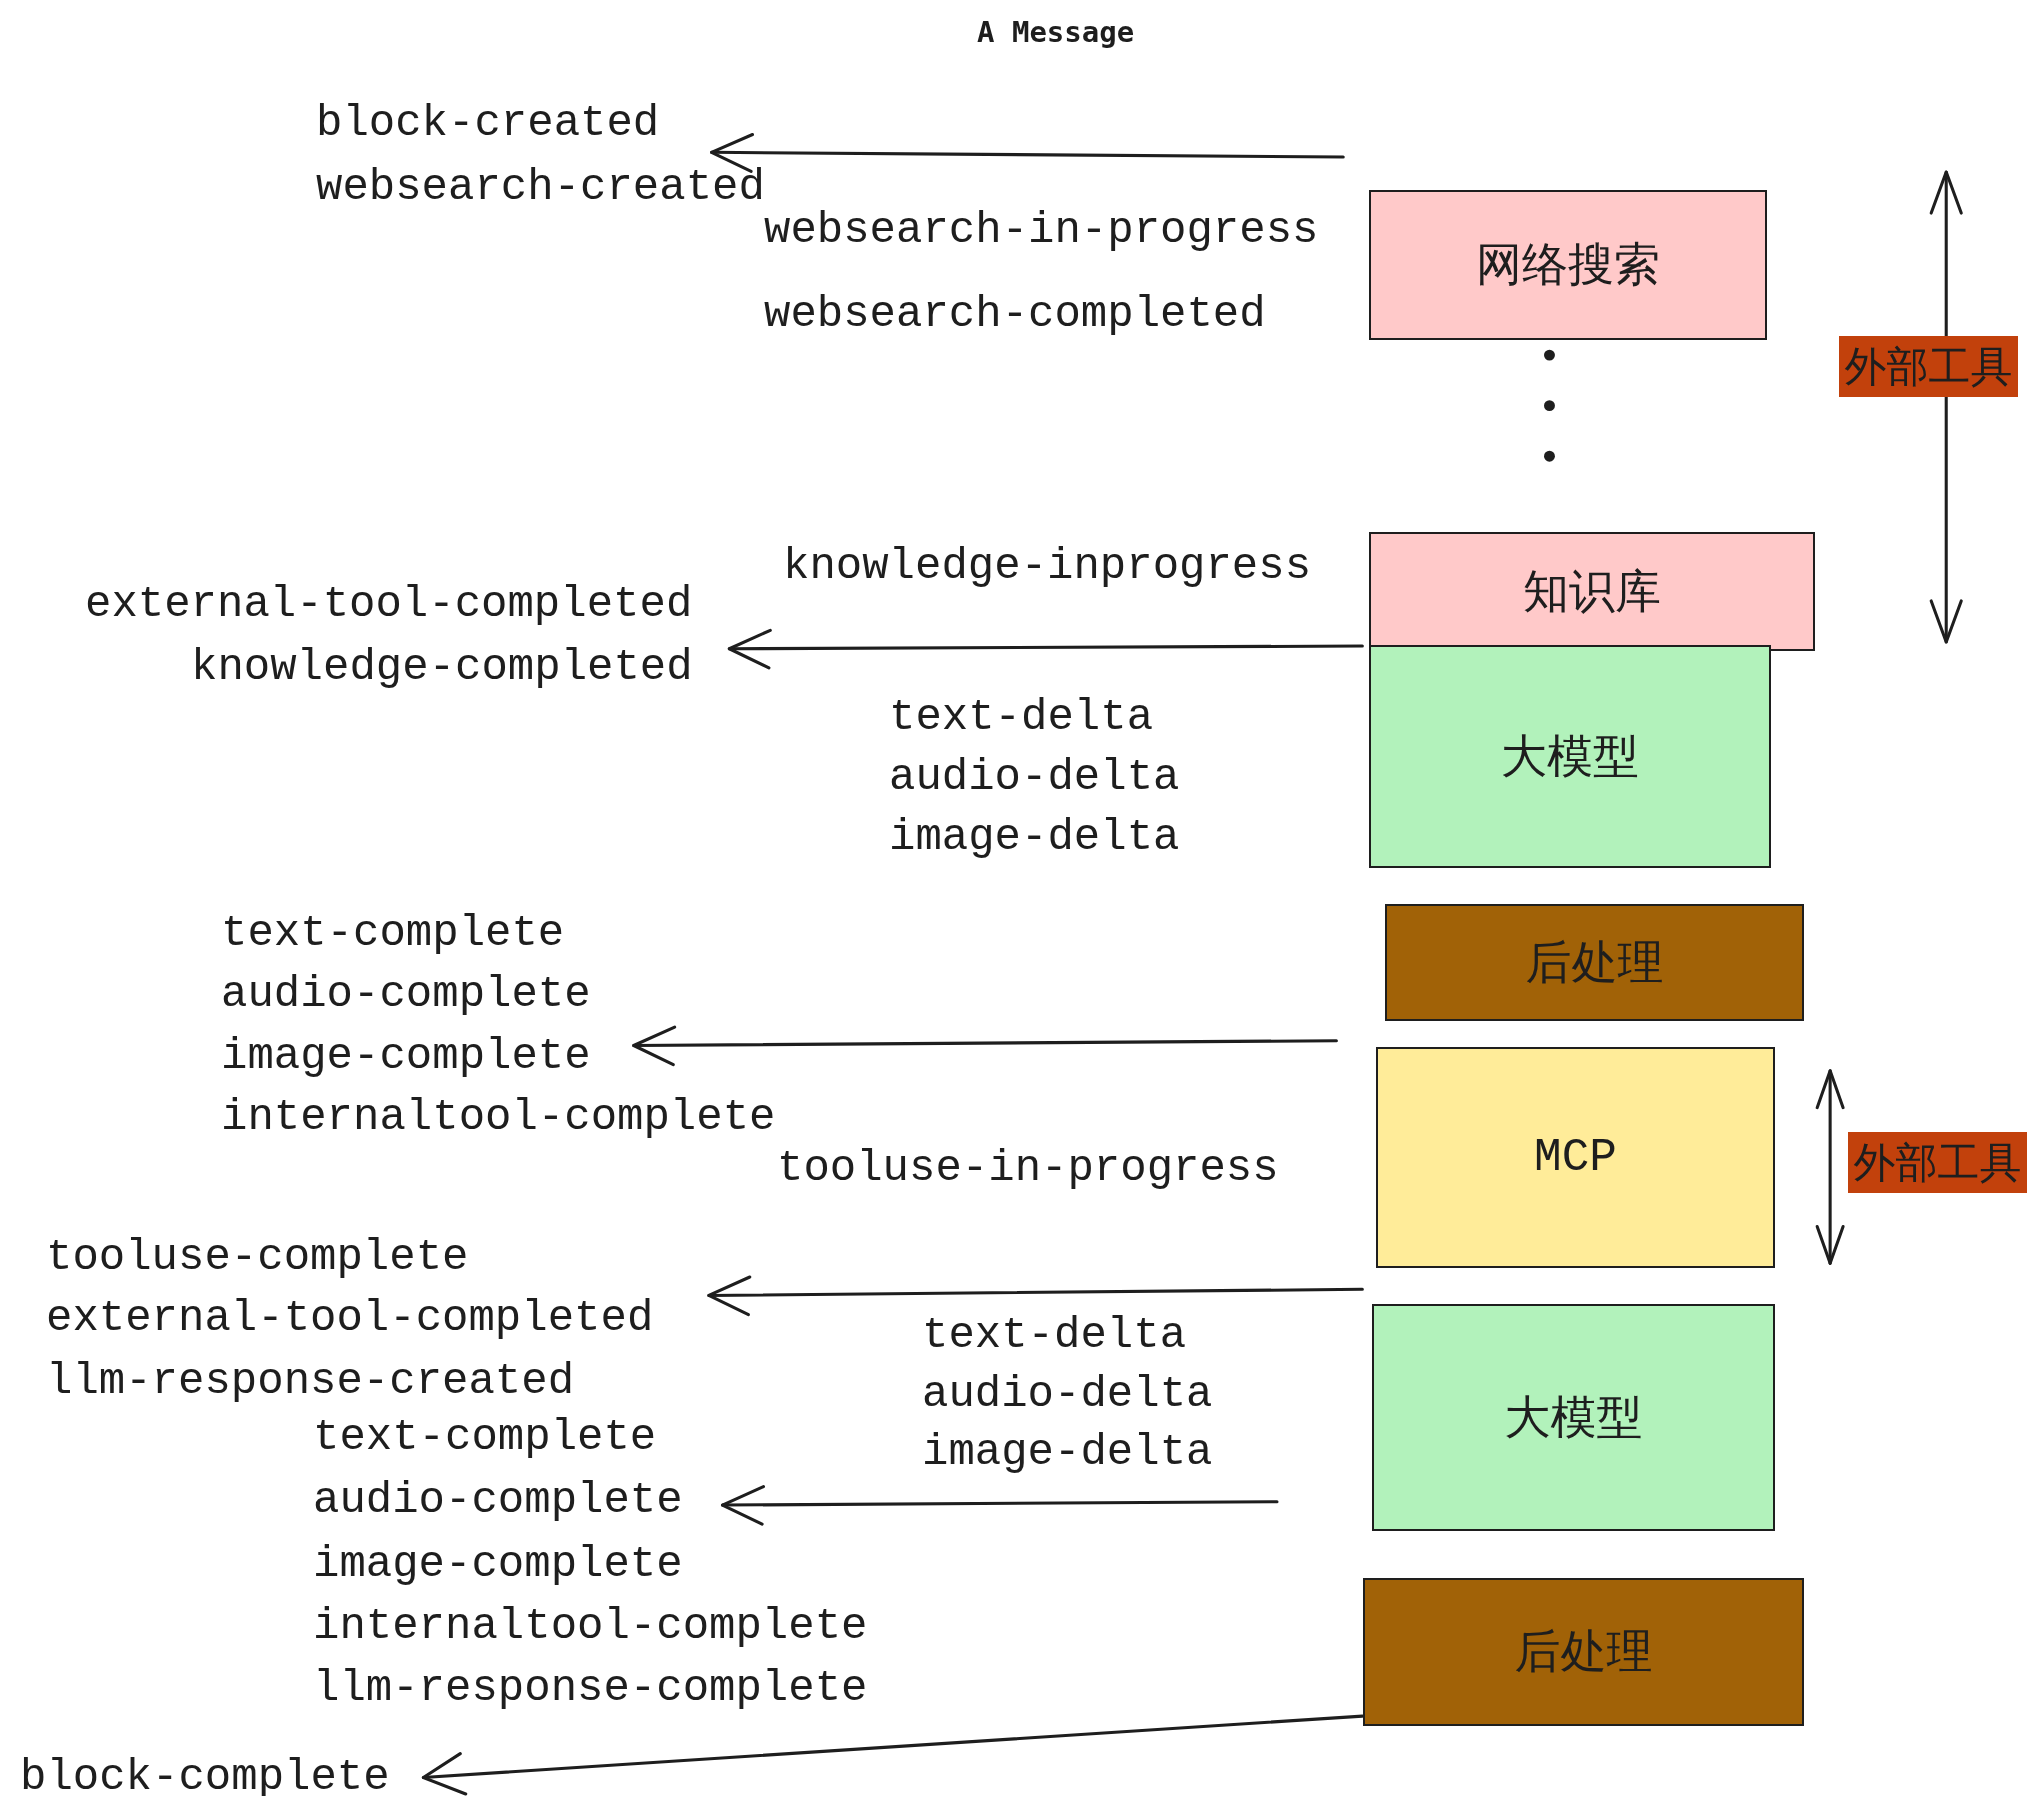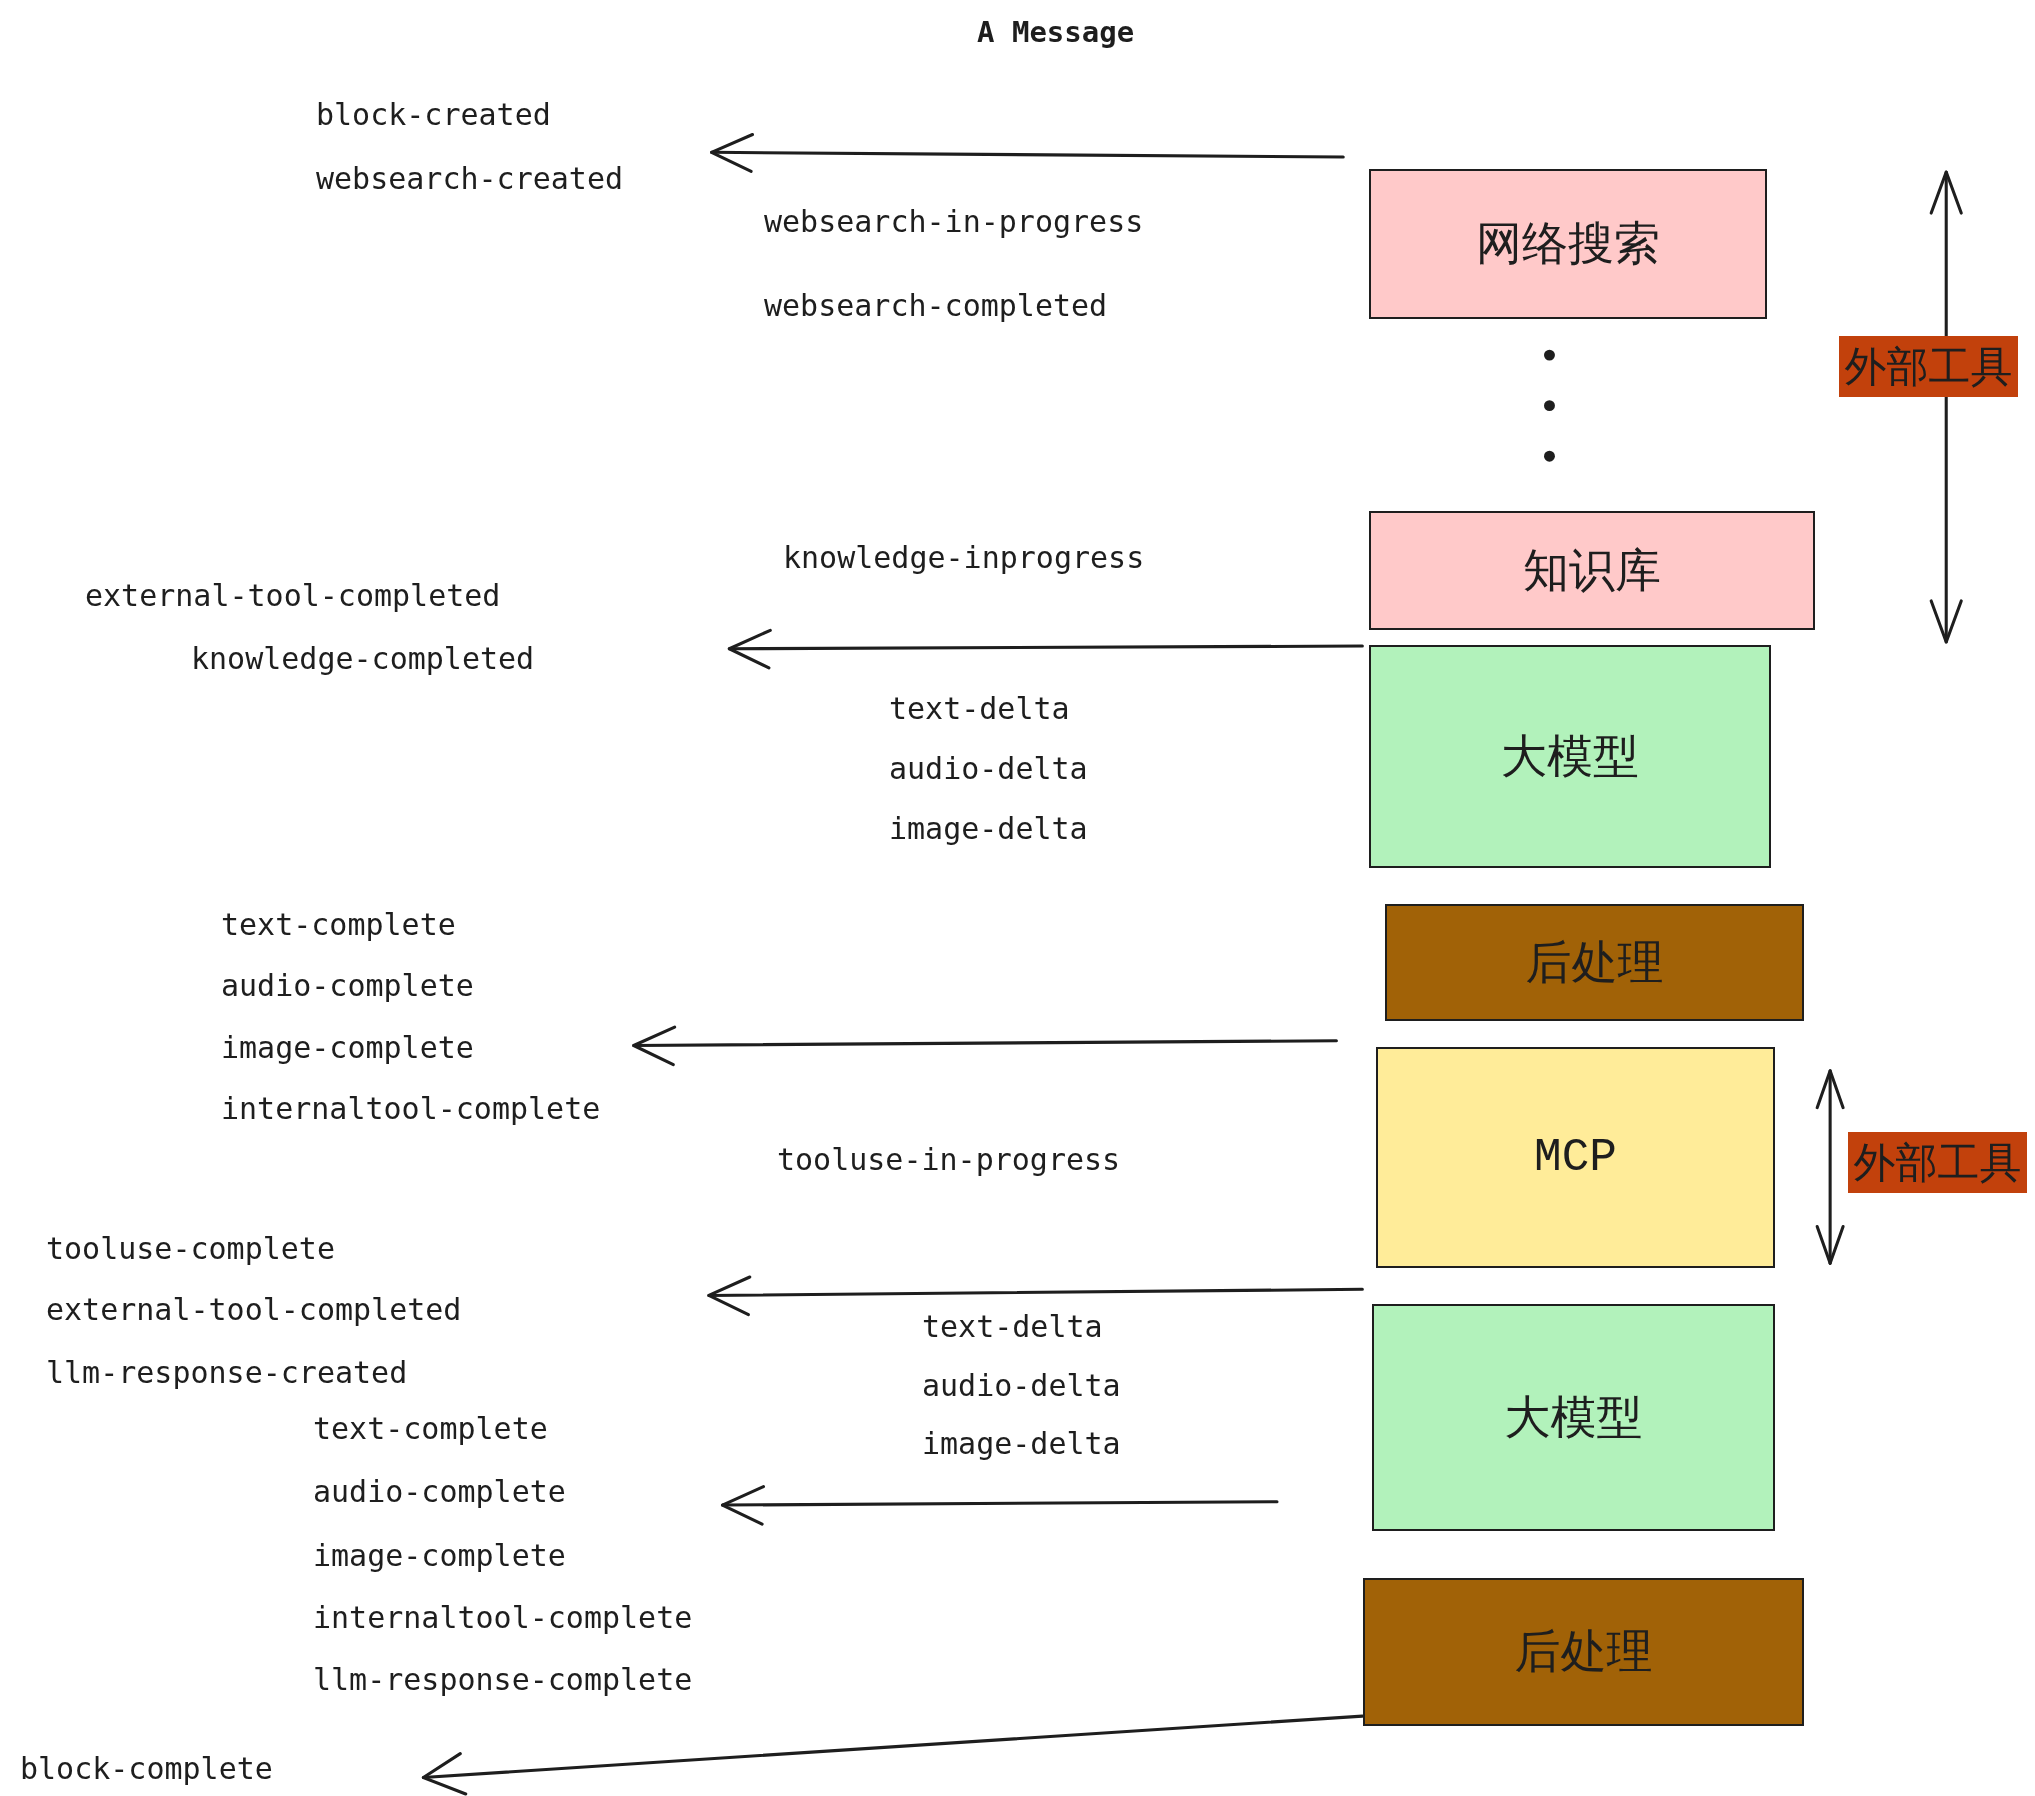--- a/index.html
+++ b/index.html
@@ -14,35 +14,36 @@
     overflow: hidden;
   }
   .title {
     position: absolute;
     font-size: 29px;
     font-weight: bold;
     white-space: nowrap;
   }
   .ev {
     position: absolute;
-    font-size: 30px;
+    font-size: 44px;
     white-space: nowrap;
     line-height: 1.2;
+    font-family: Liberation Mono, monospace;
   }
   .box {
     position: absolute;
     border: 2.7px solid #1e1e1e;
     display: flex;
     align-items: center;
     justify-content: center;
     font-size: 46px;
     font-family: "DejaVu Sans", "DejaVu Sans Mono", sans-serif;
     white-space: nowrap;
   }
-  .box.pink   { background: #ffc9c9; }
+  .box.pink   { background: #ffc9c9; margin-top: 21px; }
   .box.green  { background: #b2f2bb; }
   .box.yellow { background: #ffec99; }
   .box.white  { background: #a16207; }
   .box.mono   { font-family: Liberation Mono, monospace; }
   .side-label {
     position: absolute;
     font-size: 42px;
     font-family: "DejaVu Sans", sans-serif;
     background: #c2410c;
     padding: 2.7px 5.5px;

